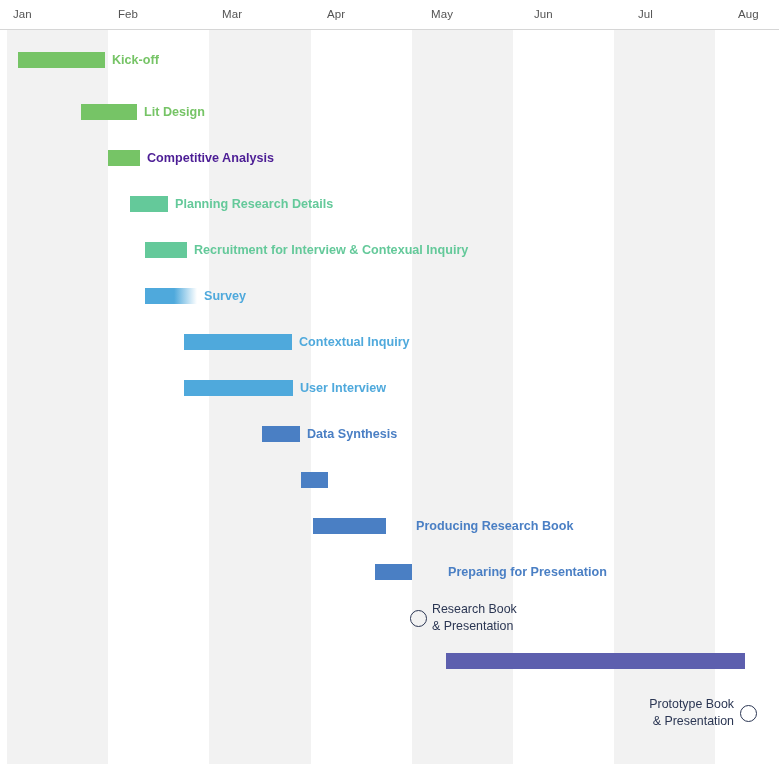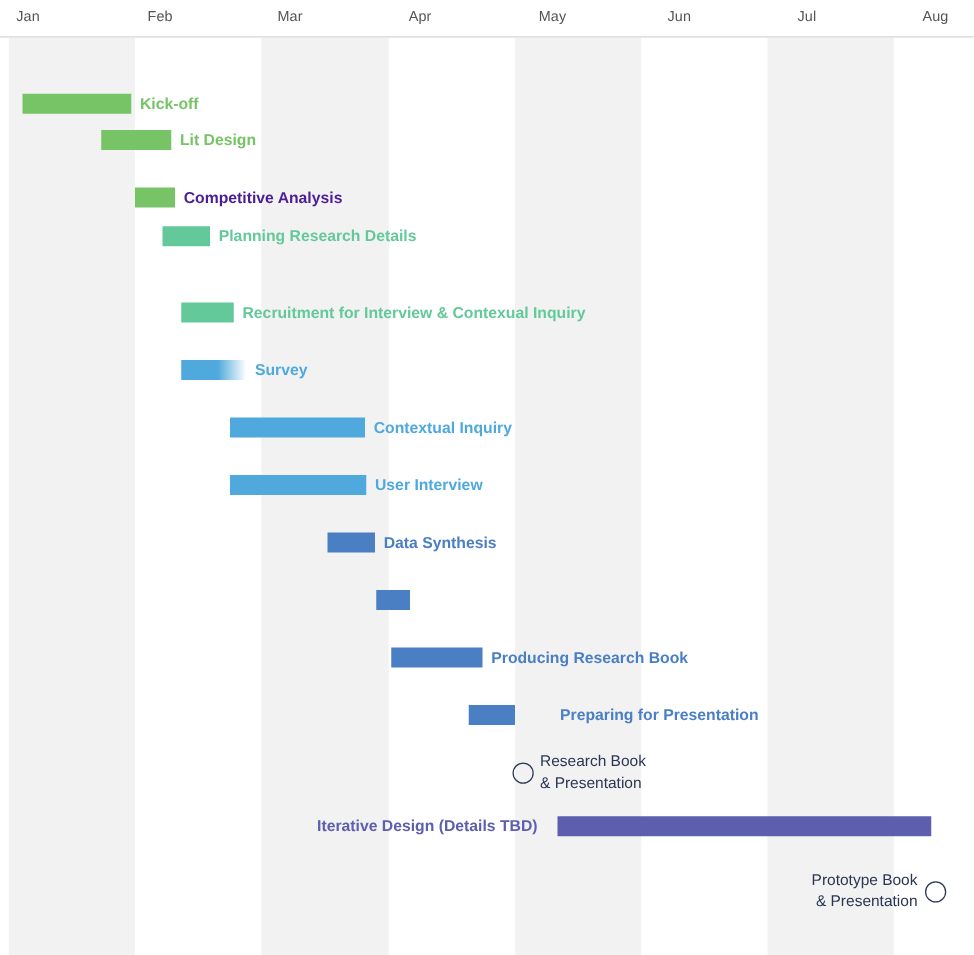--- a/index.html
+++ b/index.html
@@ -74,33 +74,33 @@
       <div class="month-label" style="left: 118px; color: rgb(84, 84, 84);">Feb</div>
       <div class="month-label" style="left: 222px; color: rgb(84, 84, 84);">Mar</div>
       <div class="month-label" style="left: 327px; color: rgb(84, 84, 84);">Apr</div>
       <div class="month-label" style="left: 431px; color: rgb(84, 84, 84);">May</div>
       <div class="month-label" style="left: 534px; color: rgb(84, 84, 84);">Jun</div>
       <div class="month-label" style="left: 638px; color: rgb(84, 84, 84);">Jul</div>
       <div class="month-label" style="left: 738px; color: rgb(84, 84, 84);">Aug</div>
     </div>
 
   <div id="task-layer">
-      <div class="row" style="top: 75px;">
+      <div class="row" style="top: 52px;">
         <div class="bar" style="left: 18px; width: 87px; background: rgb(118, 196, 102);"></div>
         <div class="bar-label right" style="color: rgb(118, 196, 102); left: 112px;">Kick-off</div>
       </div>
       <div class="row" style="top: 104px;">
         <div class="bar" style="left: 81px; width: 56px; background: rgb(118, 196, 102);"></div>
         <div class="bar-label right" style="color: rgb(118, 196, 102); left: 144px;">Lit Design</div>
       </div>
       <div class="row" style="top: 150px;">
         <div class="bar" style="left: 108px; width: 32px; background: rgb(118, 196, 102);"></div>
         <div class="bar-label right" style="color: #4c1d95; left: 147px;">Competitive Analysis</div>
       </div>
-      <div class="row" style="top: 181px;">
+      <div class="row" style="top: 196px;">
         <div class="bar" style="left: 130px; width: 38px; background: rgb(100, 201, 154);"></div>
         <div class="bar-label right" style="color: rgb(100, 201, 154); left: 175px;">Planning Research Details</div>
       </div>
       <div class="row" style="top: 242px;">
         <div class="bar" style="left: 145px; width: 42px; background: rgb(100, 201, 154);"></div>
         <div class="bar-label right" style="color: rgb(100, 201, 154); left: 194px;">Recruitment for Interview &amp; Contexual Inquiry</div>
       </div>
       <div class="row" style="top: 288px;">
         <div class="bar" style="left: 145px; width: 52px; background: linear-gradient(to right, rgb(79, 169, 220) 0%, rgb(79, 169, 220) 56%, rgba(79, 169, 220, 0) 100%);"></div>
         <div class="bar-label right" style="color: rgb(79, 169, 220); left: 204px;">Survey</div>
@@ -115,29 +115,28 @@
       </div>
       <div class="row" style="top: 426px;">
         <div class="bar" style="left: 262px; width: 38px; background: rgb(74, 127, 196);"></div>
         <div class="bar-label right" style="color: rgb(74, 127, 196); left: 307px;">Data Synthesis</div>
       </div>
       <div class="row" style="top: 472px;">
         <div class="bar" style="left: 301px; width: 27px; background: rgb(74, 127, 196);"></div>
       </div>
       <div class="row" style="top: 518px;">
         <div class="bar" style="left: 313px; width: 73px; background: rgb(74, 127, 196);"></div>
-        <div class="bar-label right" style="color: rgb(74, 127, 196); left: 381px; padding-left: 12px;">Producing Research Book</div>
+        <div class="bar-label right" style="color: rgb(74, 127, 196); left: 404px; padding-left: 12px;">Producing Research Book</div>
       </div>
       <div class="row" style="top: 564px;">
         <div class="bar" style="left: 375px; width: 37px; background: rgb(74, 127, 196);"></div>
         <div class="bar-label right" style="color: rgb(74, 127, 196); left: 419px; margin-left: 29px;">Preparing for Presentation</div>
       </div>
       <div class="row" style="top: 653px;">
         <div class="bar" style="left: 446px; width: 299px; background: rgb(93, 95, 174);"></div>
-        <div class="bar-label left" style="color: rgb(93, 95, 174); right: 349px;">Iterative Design (Details TBD)</div>
       </div>
     </div>
 
   <div id="milestone-layer">
       <div class="milestone-dot" style="left: 409.5px; top: 609.5px; border-color: rgb(43, 54, 83);"></div>
       <div class="milestone-label right" style="color: rgb(43, 54, 83); top: 601px; left: 432px;">
         <div>Research Book</div>
         <div>&amp; Presentation</div>
       </div>
       <div class="milestone-dot" style="left: 739.5px; top: 704.5px; border-color: rgb(43, 54, 83);"></div>

